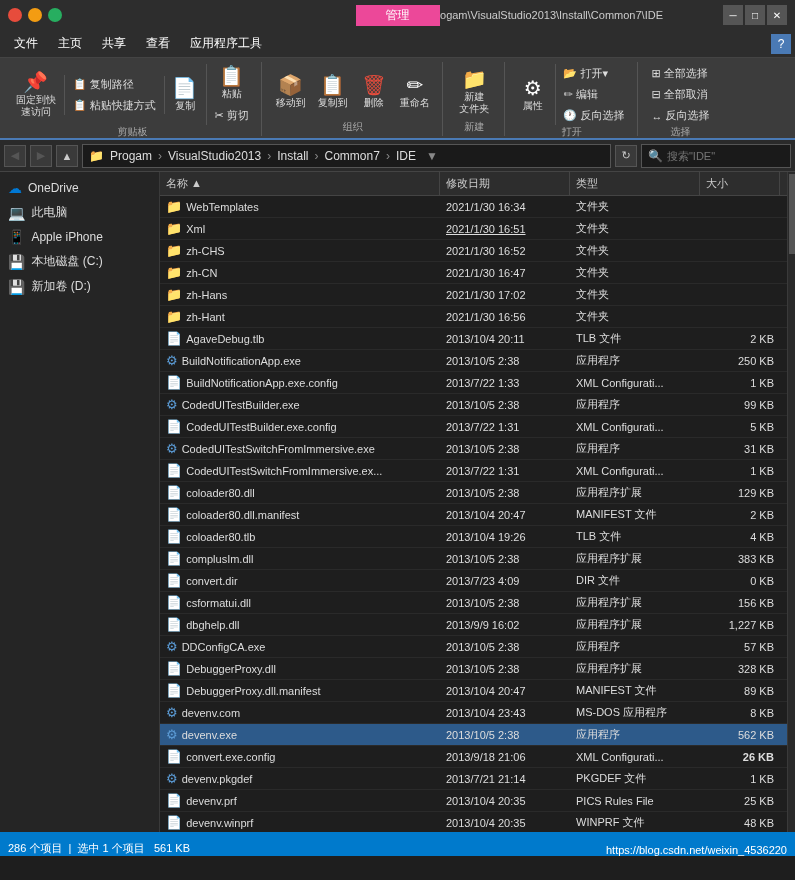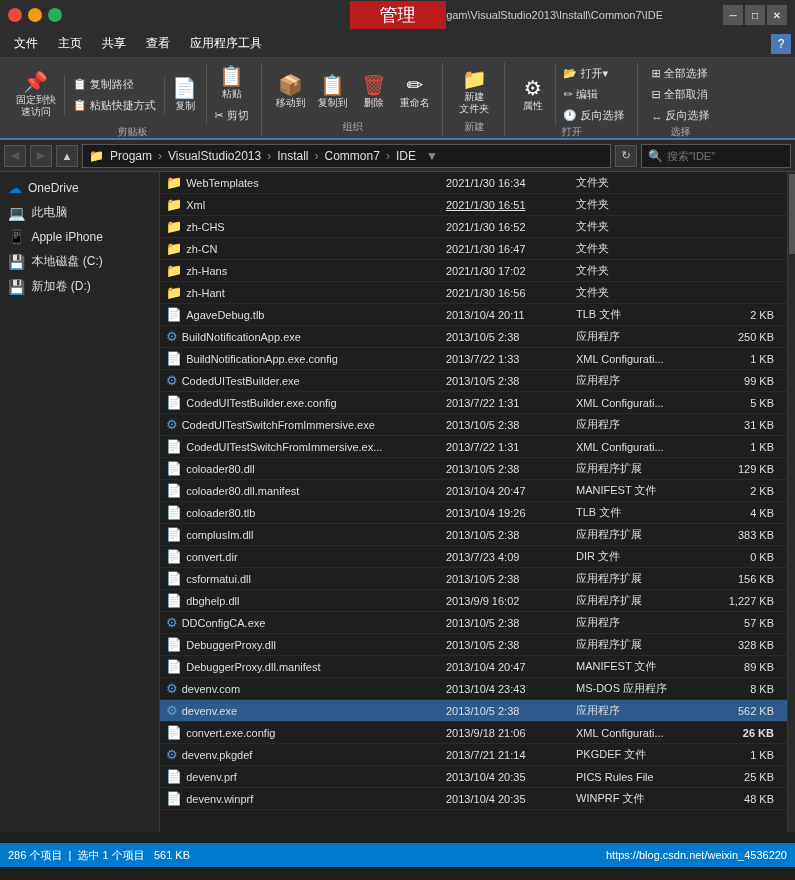--- a/index.html
+++ b/index.html
@@ -34,24 +34,24 @@
       display: inline-block;
       cursor: pointer;
     }
     .btn-close { background: #e74c3c; }
     .btn-min { background: #f39c12; }
     .btn-max { background: #27ae60; }
     .title-bar-center {
       position: absolute;
       left: 50%;
       transform: translateX(-50%);
-      background: #b91c1c;
+      background: #ec4899;
       color: #fff;
       padding: 2px 30px;
-      font-size: 18px;
+      font-size: 12px;
     }
     .title-bar-path {
       font-size: 11px;
       color: #ccc;
       flex: 1;
       text-align: right;
       margin-right: 60px;
     }
     .title-bar-controls {
       display: flex;
@@ -311,26 +311,25 @@
     
     .sidebar::-webkit-scrollbar { width: 6px; }
     .sidebar::-webkit-scrollbar-track { background: #2a2a2a; }
     .sidebar::-webkit-scrollbar-thumb { background: #555; }
 
     
     .status-bar {
       height: 24px;
       background: #007acc;
       display: flex;
-      align-items: center;
+      align-items: flex-end;
       justify-content: space-between;
       padding: 0 8px;
       font-size: 11px;
       color: #fff;
-      margin-top: 11px;
     }
   </style>
 </head>
 <body>
 
 <div class="title-bar">
   <div class="title-bar-left">
     <span class="title-btn btn-close"></span>
     <span class="title-btn btn-min"></span>
     <span class="title-btn btn-max"></span>
@@ -512,20 +511,26 @@
       <span class="sidebar-icon" style="color:#5b9bd5;">💾</span>
       <span>本地磁盘 (C:)</span>
     </div>
     <div class="sidebar-item">
       <span class="sidebar-icon" style="color:#5b9bd5;">💾</span>
       <span>新加卷 (D:)</span>
     </div>
   </div>
 
   <div class="file-list-container">
+    <div class="file-list-header">
+      <div class="col-header col-name">名称 ▲</div>
+      <div class="col-header col-date">修改日期</div>
+      <div class="col-header col-type">类型</div>
+      <div class="col-header col-size">大小</div>
+    </div>
     <div class="file-list-body" id="file-list-body">
     <div class="file-row">
     <div class="file-cell file-name-cell" style="width:280px;">
       <span class="file-icon" style="color:#f4c430;">📁</span>
       <span>WebTemplates</span>
     </div>
     <div class="file-cell" style="width:130px;">2021/1/30 16:34</div>
     <div class="file-cell" style="width:130px;">文件夹</div>
     <div class="file-cell" style="width:80px;text-align:right;justify-content:flex-end;"></div>
   </div>

